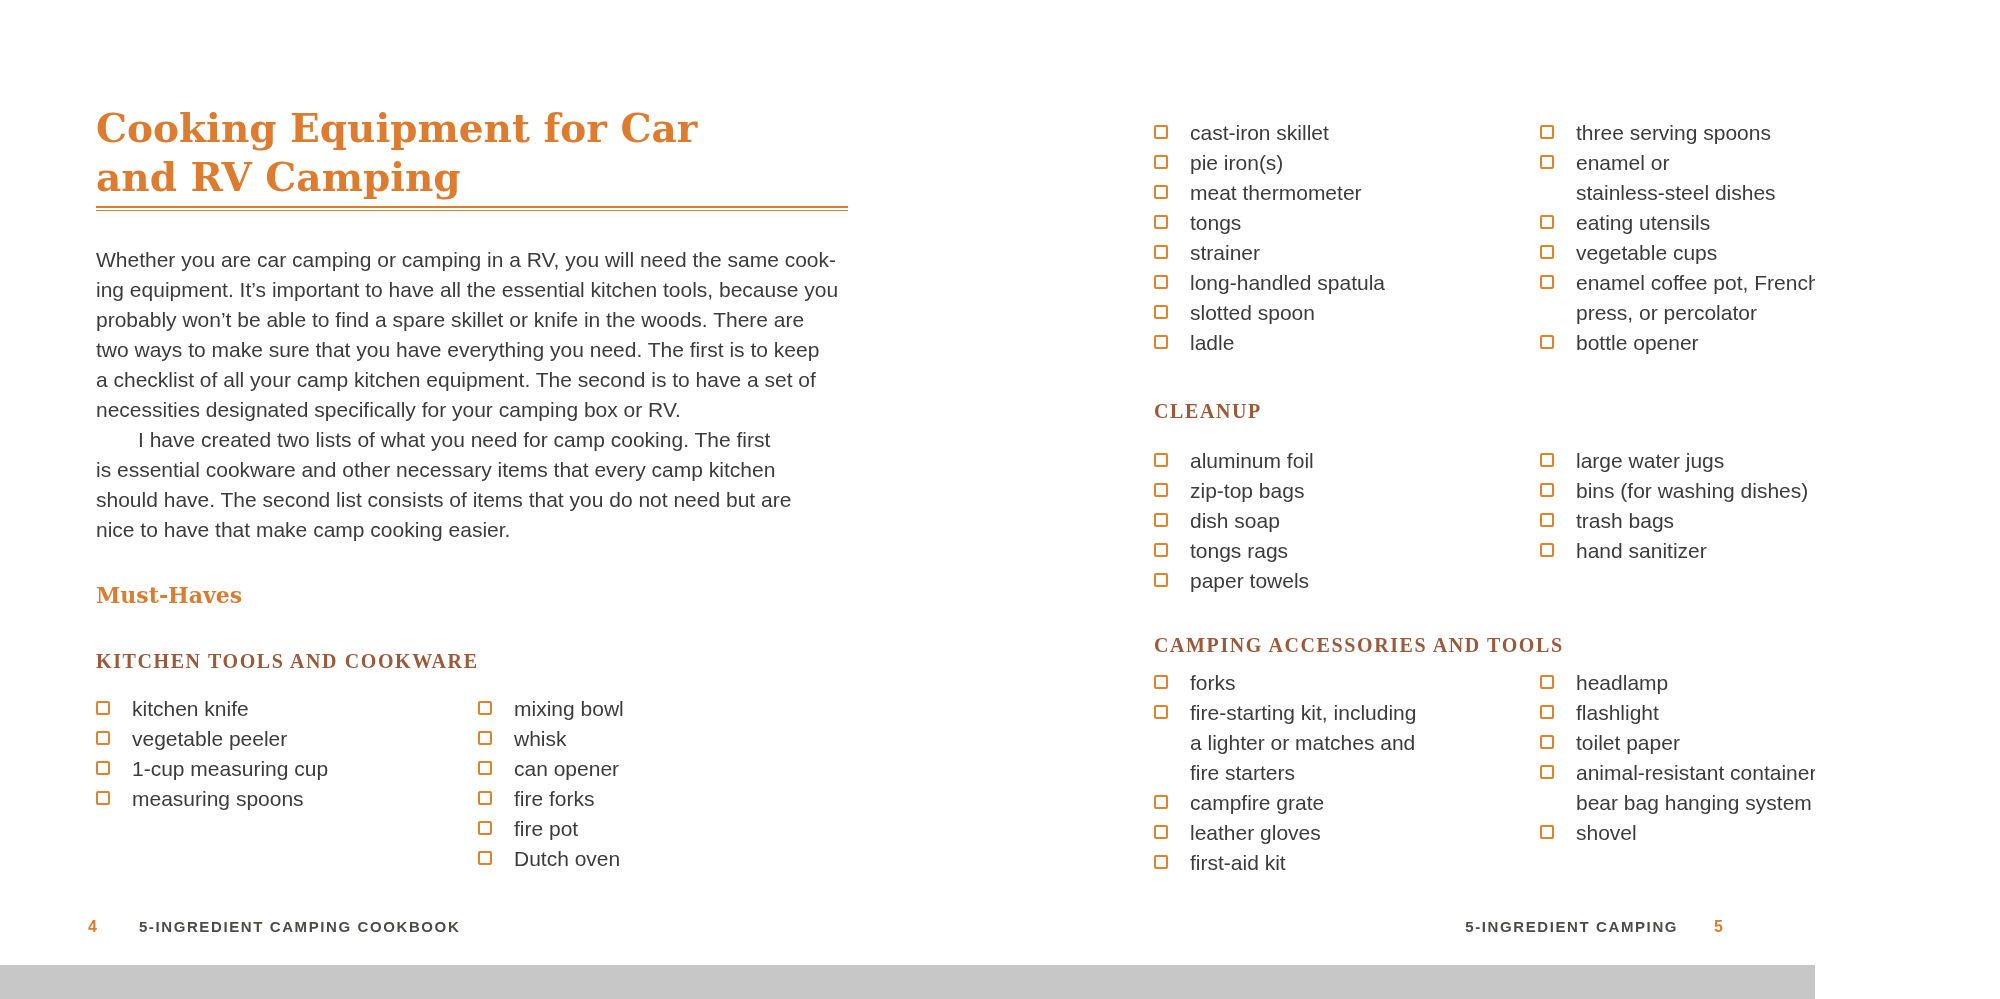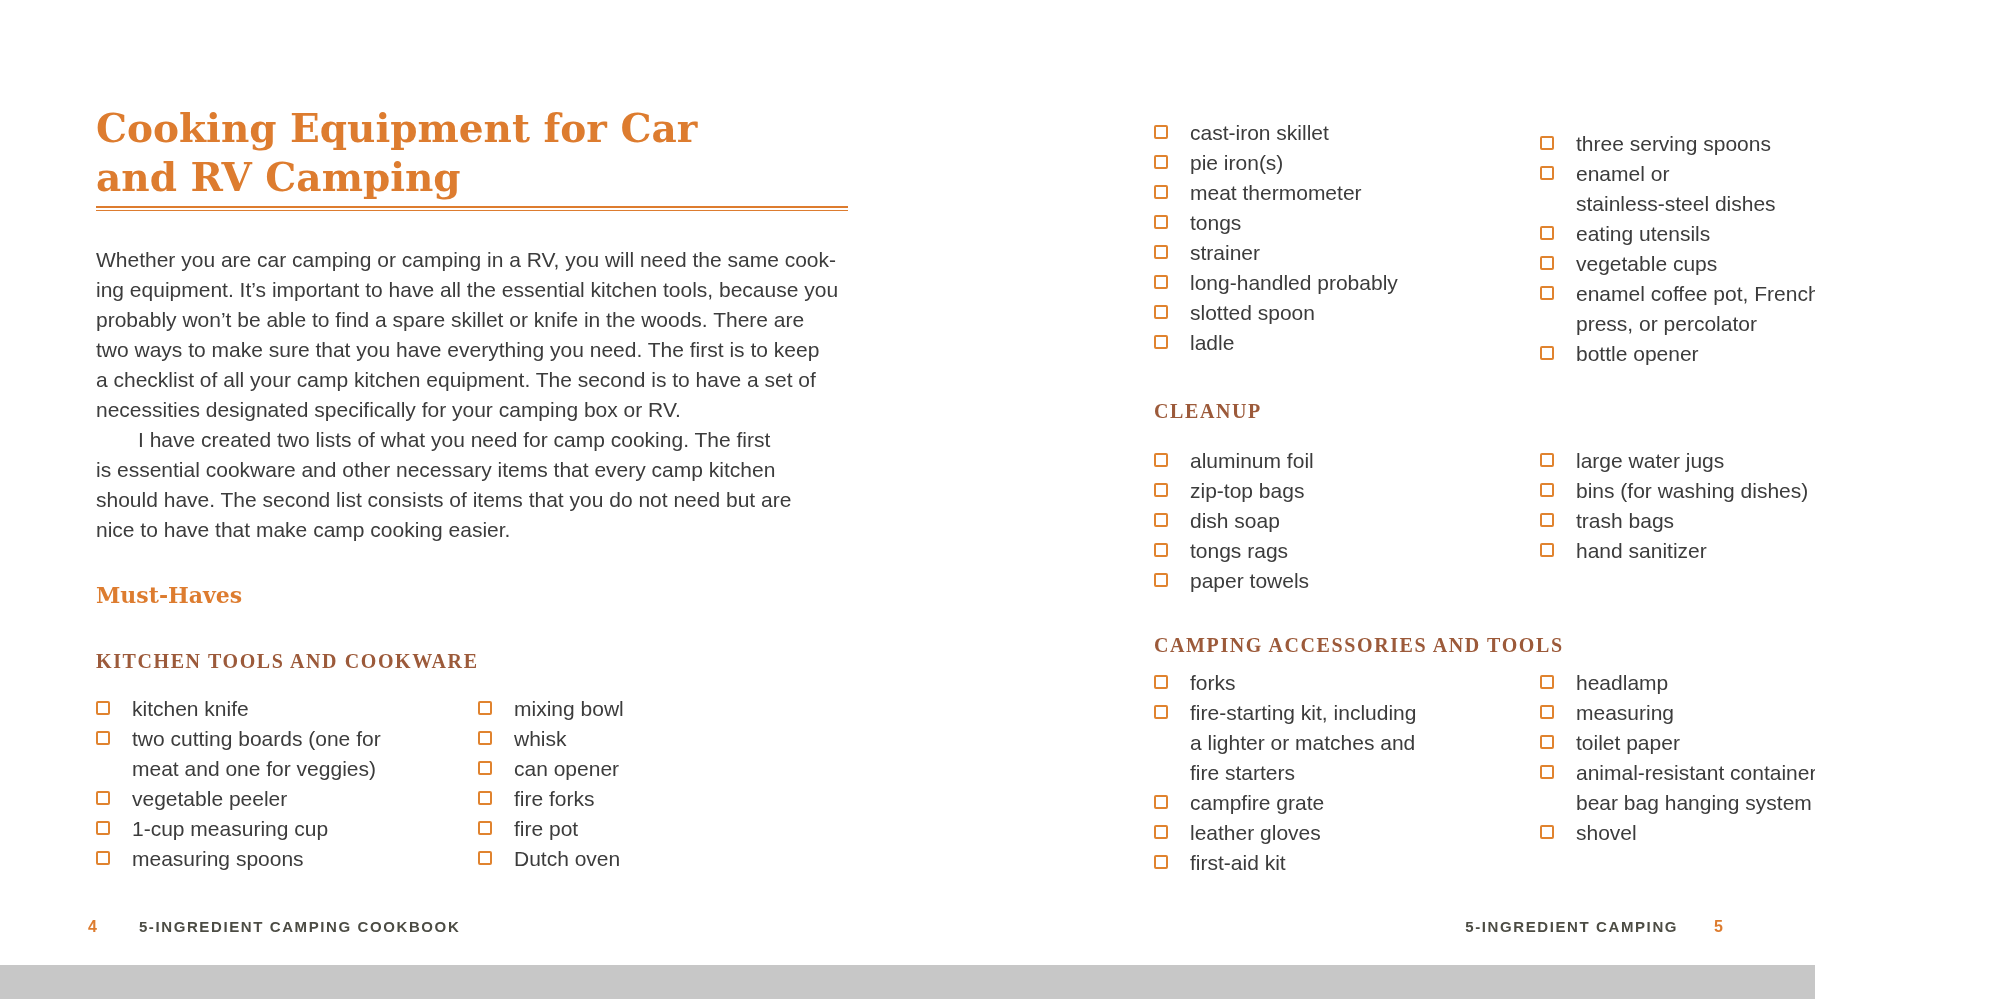--- a/index.html
+++ b/index.html
@@ -88,24 +88,20 @@
 
   <h3 class="sub-heading" style="left:96px; top:650px;">KITCHEN TOOLS AND COOKWARE</h3>
 
   <div class="checklist" style="left:96px; top:694px;">
       <div class="check-item">
         <span class="checkbox"></span>
         <span class="check-text">kitchen knife</span>
       </div>
       <div class="check-item">
         <span class="checkbox"></span>
-        <span class="check-text">two cutting boards (one for<br>meat and one for veggies)</span>
-      </div>
-      <div class="check-item">
-        <span class="checkbox"></span>
         <span class="check-text">vegetable peeler</span>
       </div>
       <div class="check-item">
         <span class="checkbox"></span>
         <span class="check-text">1-cup measuring cup</span>
       </div>
       <div class="check-item">
         <span class="checkbox"></span>
         <span class="check-text">measuring spoons</span>
       </div>
@@ -158,32 +154,32 @@
       <div class="check-item">
         <span class="checkbox"></span>
         <span class="check-text">tongs</span>
       </div>
       <div class="check-item">
         <span class="checkbox"></span>
         <span class="check-text">strainer</span>
       </div>
       <div class="check-item">
         <span class="checkbox"></span>
-        <span class="check-text">long-handled probably</span>
+        <span class="check-text">long-handled spatula</span>
       </div>
       <div class="check-item">
         <span class="checkbox"></span>
         <span class="check-text">slotted spoon</span>
       </div>
       <div class="check-item">
         <span class="checkbox"></span>
         <span class="check-text">ladle</span>
       </div>
     </div>
-  <div class="checklist" style="left:1540px; top:118px;margin-top:11px;">
+  <div class="checklist" style="left:1540px; top:118px;">
       <div class="check-item">
         <span class="checkbox"></span>
         <span class="check-text">three serving spoons</span>
       </div>
       <div class="check-item">
         <span class="checkbox"></span>
         <span class="check-text">enamel or<br>stainless-steel dishes</span>
       </div>
       <div class="check-item">
         <span class="checkbox"></span>
@@ -270,21 +266,21 @@
         <span class="check-text">first-aid kit</span>
       </div>
     </div>
   <div class="checklist" style="left:1540px; top:668px;">
       <div class="check-item">
         <span class="checkbox"></span>
         <span class="check-text">headlamp</span>
       </div>
       <div class="check-item">
         <span class="checkbox"></span>
-        <span class="check-text">measuring</span>
+        <span class="check-text">flashlight</span>
       </div>
       <div class="check-item">
         <span class="checkbox"></span>
         <span class="check-text">toilet paper</span>
       </div>
       <div class="check-item">
         <span class="checkbox"></span>
         <span class="check-text">animal-resistant containers or a<br>bear bag hanging system</span>
       </div>
       <div class="check-item">

